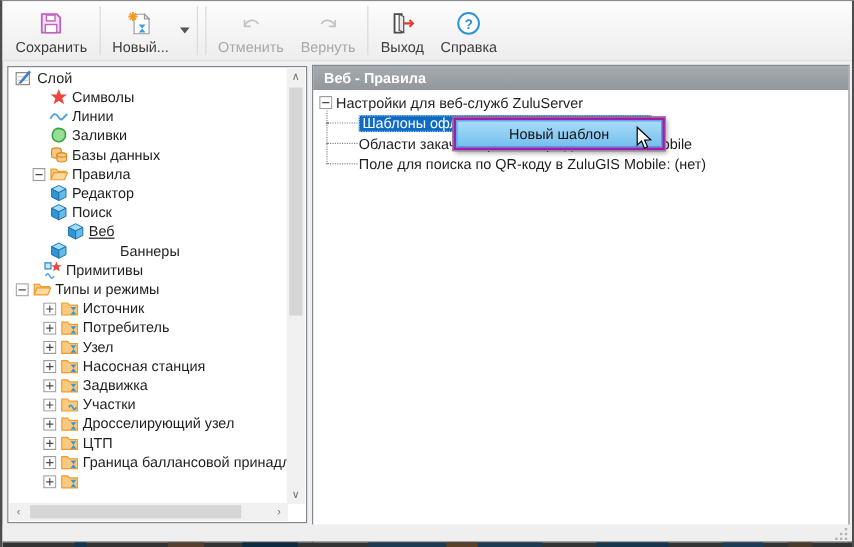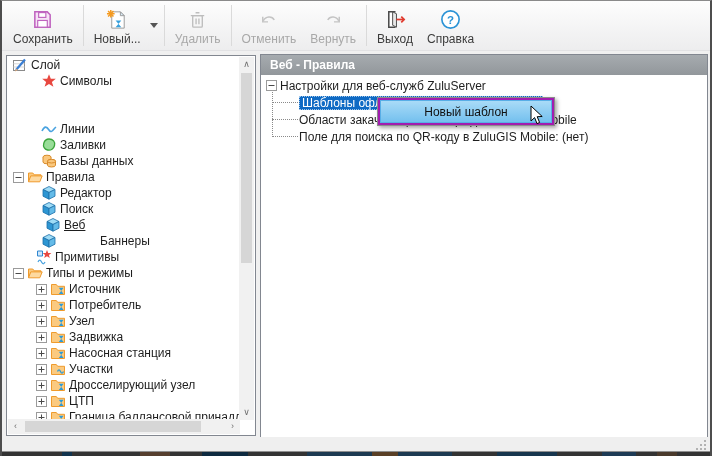--- a/index.html
+++ b/index.html
@@ -87,31 +87,20 @@
               <line x1="7.8" y1="3.2" x2="2.2" y2="8.8"></line>
             </g>
           </svg>
         </div>
         <div class="tb-lb">Новый...</div>
       </div>
       <div class="tb-drop">
         <span class="arr"></span>
       </div>
       <div class="tb-sep"></div>
-      <div class="tb-btn disabled">
-        <div class="tb-ic">
-          <svg width="23" height="23" viewBox="0 0 24 24">
-            <g stroke="#bdbdbd" fill="none" stroke-width="1.4">
-              <rect x="7" y="8" width="10" height="12" rx="1"></rect>
-              <path d="M5 8 h14 M10 5 h4 M10.5 11 v6 M13.5 11 v6"></path>
-            </g>
-          </svg>
-        </div>
-        <div class="tb-lb">Удалить</div>
-      </div>
       <div class="tb-sep"></div>
       <div class="tb-btn disabled">
         <div class="tb-ic">
           <svg width="23" height="23" viewBox="0 0 24 24">
             <g stroke="#c4c4c4" fill="none" stroke-width="1.5">
               <path d="M6 9 v5.5 h5.5"></path>
               <path d="M6.5 13.5 C9 8.5, 15.5 8, 18 12.5"></path>
             </g>
           </svg>
         </div>
@@ -163,21 +152,21 @@
             <path d="M3 14.5 l1.2-3 1.8 1.6 z" fill="#e2a76f"></path>
           </svg>
           <span class="lbl">Слой</span>
         </div>
         <div class="lt-row" style="padding-left: 33px;">
           <svg class="tico" viewBox="0 0 16 16">
             <path d="M8 1.2 L9.8 5.8 L14.8 5.8 L10.9 8.9 L12.4 13.8 L8 10.9 L3.6 13.8 L5.1 8.9 L1.2 5.8 L6.2 5.8 Z" fill="#e84840"></path>
           </svg>
           <span class="lbl">Символы</span>
         </div>
-        <div class="lt-row" style="padding-left: 33px; margin-top: 32px;">
+        <div class="lt-row" style="padding-left: 33px;">
           <svg class="tico" viewBox="0 0 16 16">
             <path d="M1 10 C3.5 5,5.5 5,8 9 C10.5 13,12.5 8,15 6" fill="none" stroke="#4aa3e0" stroke-width="1.6"></path>
           </svg>
           <span class="lbl">Линии</span>
         </div>
         <div class="lt-row" style="padding-left: 33px;">
           <svg class="tico" viewBox="0 0 16 16">
             <path d="M8 2 C12 2,14.5 5,13.5 8.5 C12.8 11.5,10 13.8,6.5 13 C3.5 12.3,1.8 9.5,2.8 6.2 C3.6 3.6,5.5 2,8 2 Z" fill="#98dd98" stroke="#3aa43a" stroke-width="1.3"></path>
           </svg>
           <span class="lbl">Заливки</span>
@@ -187,21 +176,21 @@
             <g stroke="#d98c2b" fill="#fac87e">
               <ellipse cx="6" cy="4" rx="4" ry="1.8"></ellipse>
               <path d="M2 4 v5 a4 1.8 0 0 0 8 0 v-5"></path>
               <ellipse cx="10.5" cy="8.2" rx="4" ry="1.8"></ellipse>
               <path d="M6.5 8.2 v4 a4 1.8 0 0 0 8 0 v-4"></path>
               <ellipse cx="10.5" cy="8.2" rx="4" ry="1.8"></ellipse>
             </g>
           </svg>
           <span class="lbl">Базы данных</span>
         </div>
-        <div class="lt-row" style="padding-left: 5px;">
+        <div class="lt-row" style="padding-left: 19px;">
           <svg class="exp" viewBox="0 0 11 11">
             <rect x="0.5" y="0.5" width="10" height="10" fill="#fff" stroke="#9b9b9b"></rect>
             <line x1="2.5" y1="5.5" x2="8.5" y2="5.5" stroke="#4a4a4a"></line>
           </svg>
           <svg class="tico" viewBox="0 0 16 16">
             <path d="M1.5 12.5 V4 h4.3 l1.4 1.8 H14 v2 H3.8 Z" fill="#fbca80" stroke="#ef9b2d"></path>
             <path d="M1.5 12.8 L3.8 6.9 H15.2 L12.8 12.8 Z" fill="#fdd9a0" stroke="#ef9b2d"></path>
           </svg>
           <span class="lbl">Правила</span>
         </div>
@@ -218,21 +207,21 @@
         <div class="lt-row" style="padding-left: 33px;">
           <svg class="tico" viewBox="0 0 16 16">
             <g stroke="#1d6fa8" stroke-width="0.8">
               <path d="M8 1.5 L14 4.5 L8 7.5 L2 4.5 Z" fill="#9fdcf6"></path>
               <path d="M2 4.5 L8 7.5 V14.2 L2 11.2 Z" fill="#2d96d3"></path>
               <path d="M14 4.5 L8 7.5 V14.2 L14 11.2 Z" fill="#64bbe8"></path>
             </g>
           </svg>
           <span class="lbl">Поиск</span>
         </div>
-        <div class="lt-row" style="padding-left: 37px; text-decoration: underline;">
+        <div class="lt-row" style="padding-left: 47px; text-decoration: underline;">
           <svg class="tico" viewBox="0 0 16 16">
             <g stroke="#1d6fa8" stroke-width="0.8">
               <path d="M8 1.5 L14 4.5 L8 7.5 L2 4.5 Z" fill="#9fdcf6"></path>
               <path d="M2 4.5 L8 7.5 V14.2 L2 11.2 Z" fill="#2d96d3"></path>
               <path d="M14 4.5 L8 7.5 V14.2 L14 11.2 Z" fill="#64bbe8"></path>
             </g>
           </svg>
           <span class="lbl">Веб</span>
         </div>
         <div class="lt-row" style="padding-left: 33px; gap: 40px;">
@@ -303,33 +292,33 @@
         <div class="lt-row" style="padding-left: 28px;">
           <svg class="exp" viewBox="0 0 11 11">
             <rect x="0.5" y="0.5" width="10" height="10" fill="#fff" stroke="#9b9b9b"></rect>
             <line x1="2.5" y1="5.5" x2="8.5" y2="5.5" stroke="#4a4a4a"></line>
             <line x1="5.5" y1="2.5" x2="5.5" y2="8.5" stroke="#4a4a4a"></line>
           </svg>
           <svg class="tico" viewBox="0 0 16 16">
             <path d="M1.5 3.5 h4.8 l1.4 1.8 h6.8 V13.5 h-13 Z" fill="#fbca80" stroke="#ef9b2d"></path>
             <path d="M8.8 6.8 h4.8 L8.8 13 h4.8 Z" fill="#2e9bd6"></path>
           </svg>
+          <span class="lbl">Насосная станция</span>
+        </div>
+        <div class="lt-row" style="padding-left: 28px;">
+          <svg class="exp" viewBox="0 0 11 11">
+            <rect x="0.5" y="0.5" width="10" height="10" fill="#fff" stroke="#9b9b9b"></rect>
+            <line x1="2.5" y1="5.5" x2="8.5" y2="5.5" stroke="#4a4a4a"></line>
+            <line x1="5.5" y1="2.5" x2="5.5" y2="8.5" stroke="#4a4a4a"></line>
+          </svg>
+          <svg class="tico" viewBox="0 0 16 16">
+            <path d="M1.5 3.5 h4.8 l1.4 1.8 h6.8 V13.5 h-13 Z" fill="#fbca80" stroke="#ef9b2d"></path>
+            <path d="M8.8 6.8 h4.8 L8.8 13 h4.8 Z" fill="#2e9bd6"></path>
+          </svg>
           <span class="lbl">Задвижка</span>
-        </div>
-        <div class="lt-row" style="padding-left: 28px;">
-          <svg class="exp" viewBox="0 0 11 11">
-            <rect x="0.5" y="0.5" width="10" height="10" fill="#fff" stroke="#9b9b9b"></rect>
-            <line x1="2.5" y1="5.5" x2="8.5" y2="5.5" stroke="#4a4a4a"></line>
-            <line x1="5.5" y1="2.5" x2="5.5" y2="8.5" stroke="#4a4a4a"></line>
-          </svg>
-          <svg class="tico" viewBox="0 0 16 16">
-            <path d="M1.5 3.5 h4.8 l1.4 1.8 h6.8 V13.5 h-13 Z" fill="#fbca80" stroke="#ef9b2d"></path>
-            <path d="M8.8 6.8 h4.8 L8.8 13 h4.8 Z" fill="#2e9bd6"></path>
-          </svg>
-          <span class="lbl">Насосная станция</span>
         </div>
         <div class="lt-row" style="padding-left: 28px;">
           <svg class="exp" viewBox="0 0 11 11">
             <rect x="0.5" y="0.5" width="10" height="10" fill="#fff" stroke="#9b9b9b"></rect>
             <line x1="2.5" y1="5.5" x2="8.5" y2="5.5" stroke="#4a4a4a"></line>
             <line x1="5.5" y1="2.5" x2="5.5" y2="8.5" stroke="#4a4a4a"></line>
           </svg>
           <svg class="tico" viewBox="0 0 16 16">
             <path d="M1.5 3.5 h4.8 l1.4 1.8 h6.8 V13.5 h-13 Z" fill="#fbca80" stroke="#ef9b2d"></path>
             <path d="M7.5 10.5 c1-2.2 2-2.2 3 0 c1 2.2 2 2.2 3 0" fill="none" stroke="#2e9bd6" stroke-width="1.4"></path>

